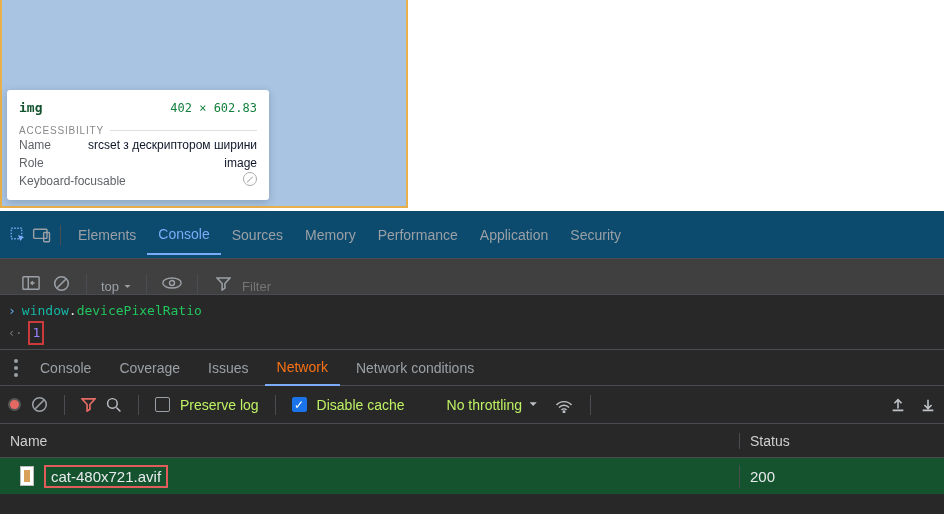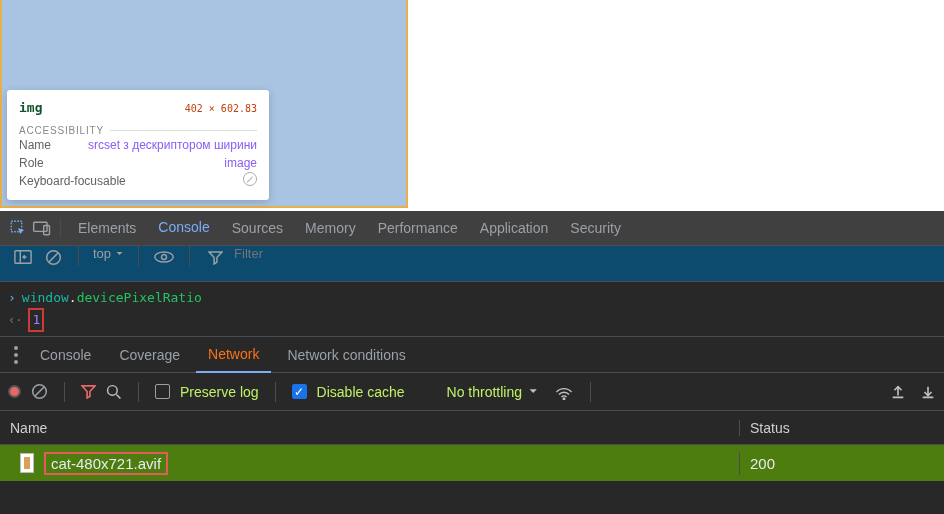--- a/index.html
+++ b/index.html
@@ -3,36 +3,36 @@
 <meta charset="utf-8">
 <style>
   * { box-sizing: border-box; margin: 0; padding: 0; }
   body { font-family: -apple-system, "Helvetica Neue", Arial, sans-serif; font-size: 13px; background: #fff; color: #e8eaed; width: 944px; height: 514px; overflow: hidden; }
   
   .viewport { background: #fff; height: 211px; position: relative; }
   .img-box { position: absolute; left: 0; top: 0; width: 408px; height: 208px; background: #a8c4e2; border: 2px solid #e8b04a; border-top: none; }
   .tooltip { position: absolute; left: 7px; top: 90px; width: 262px; background: #fff; color: #333; border-radius: 3px; box-shadow: 0 2px 8px rgba(0,0,0,0.18); padding: 10px 12px 10px; font-size: 12px; }
   .tooltip-row1 { display: flex; justify-content: space-between; align-items: baseline; margin-bottom: 10px; }
   .tooltip-tag { color: #14532d; font-family: Menlo, monospace; font-weight: 600; font-size: 13px; }
-  .tooltip-dim { color: #c2410c; font-family: Menlo, monospace; font-size: 10px; margin-left: 43px; }
+  .tooltip-dim { color: #15803d; font-family: Menlo, monospace; font-size: 12px; margin-left: 43px; }
   .tooltip-sect { color: #888; font-size: 10px; letter-spacing: 0.8px; margin-bottom: 0; display: flex; align-items: center; gap: 6px; }
   .tooltip-sect::after { content: ""; flex: 1; height: 1px; background: #ddd; }
   .tooltip-line { display: flex; justify-content: space-between; line-height: 18px; color: #5f6368; }
-  .tooltip-line .v { color: #8b5cf6; }
+  .tooltip-line .v { color: #0f172a; }
   .no-icon { display:inline-block; width:14px; height:14px; border:1.4px solid #aaa; border-radius:50%; position:relative; }
   .no-icon::after { content:""; position:absolute; left:2px; right:2px; top:50%; height:1.4px; background:#aaa; transform: rotate(-45deg); }
   
   .devtools { background: #282828; height: 303px; display:flex; flex-direction:column; }
-  .tabbar { display:flex; align-items:center; height:35px; border-bottom:1px solid #494c50; background:#404040; color:#9aa0a6; gap:0; padding:0 6px; }
+  .tabbar { display:flex; align-items:center; height:48px; border-bottom:1px solid #494c50; background:#0c4a6e; color:#9aa0a6; gap:0; padding:0 6px; }
   .tabbar .ico { width:24px; height:24px; display:flex; align-items:center; justify-content:center; color:#9aa0a6; }
   .pipe { width:1px; height:20px; background:#494c50; margin:0 6px; }
   .tab { padding: 0 11px; height:40px; display:flex; align-items:center; cursor:pointer; font-size:14px; }
   .tab.active { color:#7cacf8; border-bottom:2px solid #7cacf8; }
   
-  .subbar { display:flex; align-items:flex-start; height:36px; border-bottom:1px solid #494c50; background:#0c4a6e; padding:0 12px; gap:8px; color:#9aa0a6; }
+  .subbar { display:flex; align-items:flex-end; height:36px; border-bottom:1px solid #494c50; background:#404040; padding:0 20px; gap:8px; color:#9aa0a6; }
   .subbar .ico { width:22px; height:22px; display:flex; align-items:center; justify-content:center; }
   .top-sel { display:flex; align-items:center; gap:4px; font-size:13px; }
   .filter-input { background:transparent; border:none; color:#9aa0a6; font-size:13px; outline:none; width:120px; }
   
   .console-body { padding: 6px 8px 4px; font-family: Menlo, monospace; font-size: 13px; border-bottom:1px solid #494c50; }
   .con-line { display:flex; align-items:center; gap:6px; line-height:20px; }
   .prompt { color:#61aeee; }
   .code-win { color:#14b8a6; }
   .code-dot { color:#e8eaed; }
   .code-prop { color:#22c55e; }
@@ -50,21 +50,21 @@
   .funnel { color:#e46962; }
   .chk { width:15px; height:15px; border:1.3px solid #9aa0a6; border-radius:2px; display:inline-flex; align-items:center; justify-content:center; }
   .chk.on { background:#1a73e8; border-color:#1a73e8; color:#fff; }
   .chk.on::after { content:"✓"; font-size:12px; line-height:1; }
   .throttle { display:flex; align-items:center; gap:4px;margin-left:32px; }
   .push-right { margin-left:auto; display:flex; gap:14px; align-items:center; }
   
   .grid-head { display:flex; height:34px; align-items:center; background:#282828; border-bottom:1px solid #494c50; font-size:14px; color:#cfcfcf; }
   .col-name { flex:1; padding-left:10px; border-right:1px solid #494c50; }
   .col-status { width:204px; padding-left:10px; }
-  .grid-row { display:flex; height:36px; align-items:center; background:#4d7c0f; font-size:15px; color:#e8eaed; }
+  .grid-row { display:flex; height:36px; align-items:center; background:#14532d; font-size:15px; color:#e8eaed; }
   .file-ico { width:14px; height:20px; background:#fff; border:1px solid #bbb; margin-left:10px; margin-right:10px; position:relative; }
   .file-ico::after { content:""; position:absolute; left:3px; right:3px; top:3px; bottom:3px; background:linear-gradient(#d9a05a,#d9a05a); }
   .fname-hl { border:2px solid #e25c5c; padding:1px 5px; }
   
   svg { display:block; }
 </style>
 </head>
 <body>
 
 <div class="viewport">
@@ -163,20 +163,21 @@
   </div>
 
   <div class="drawer-tabs">
     <div class="dots-v">
         <span></span>
         <span></span>
         <span></span>
       </div>
     <div class="dt">Console</div>
     <div class="dt">Coverage</div>
+    <div class="dt">Issues</div>
     <div class="dt active">Network</div>
     <div class="dt">Network conditions</div>
   </div>
 
   <div class="net-toolbar">
     <div class="rec"></div>
     <div>
       <svg width="17" height="17" viewBox="0 0 20 20" fill="none" stroke="#9aa0a6" stroke-width="1.8">
           <circle cx="10" cy="10" r="8"></circle>
           <line x1="5" y1="15" x2="15" y2="5"></line>

